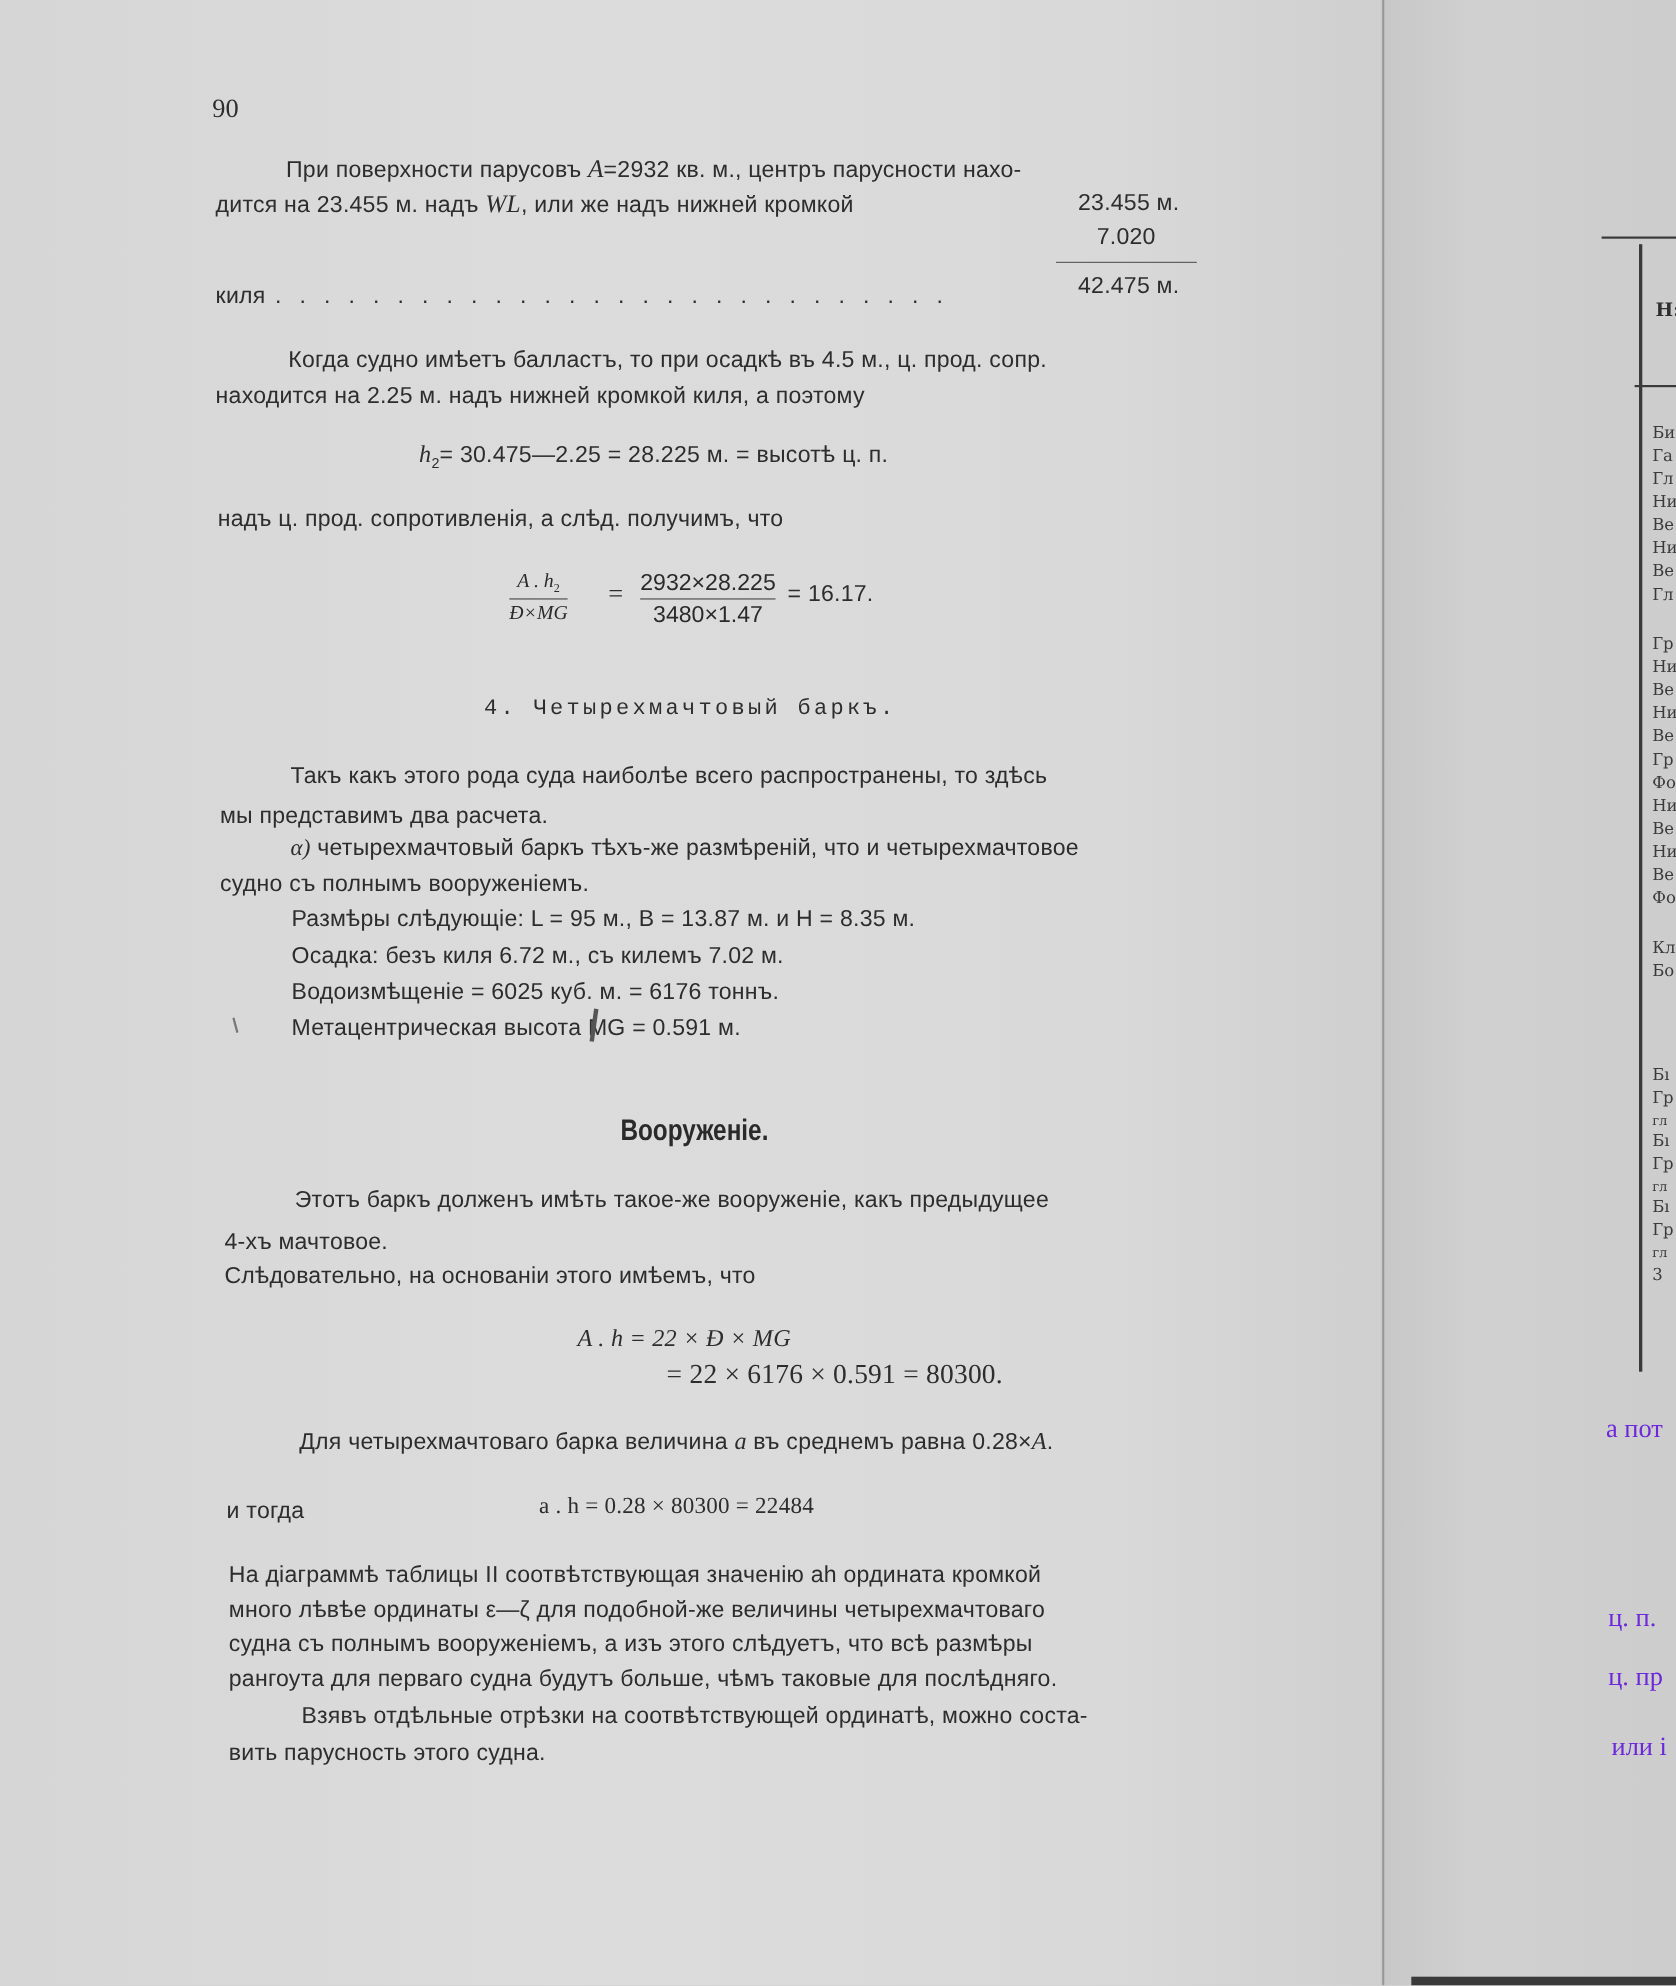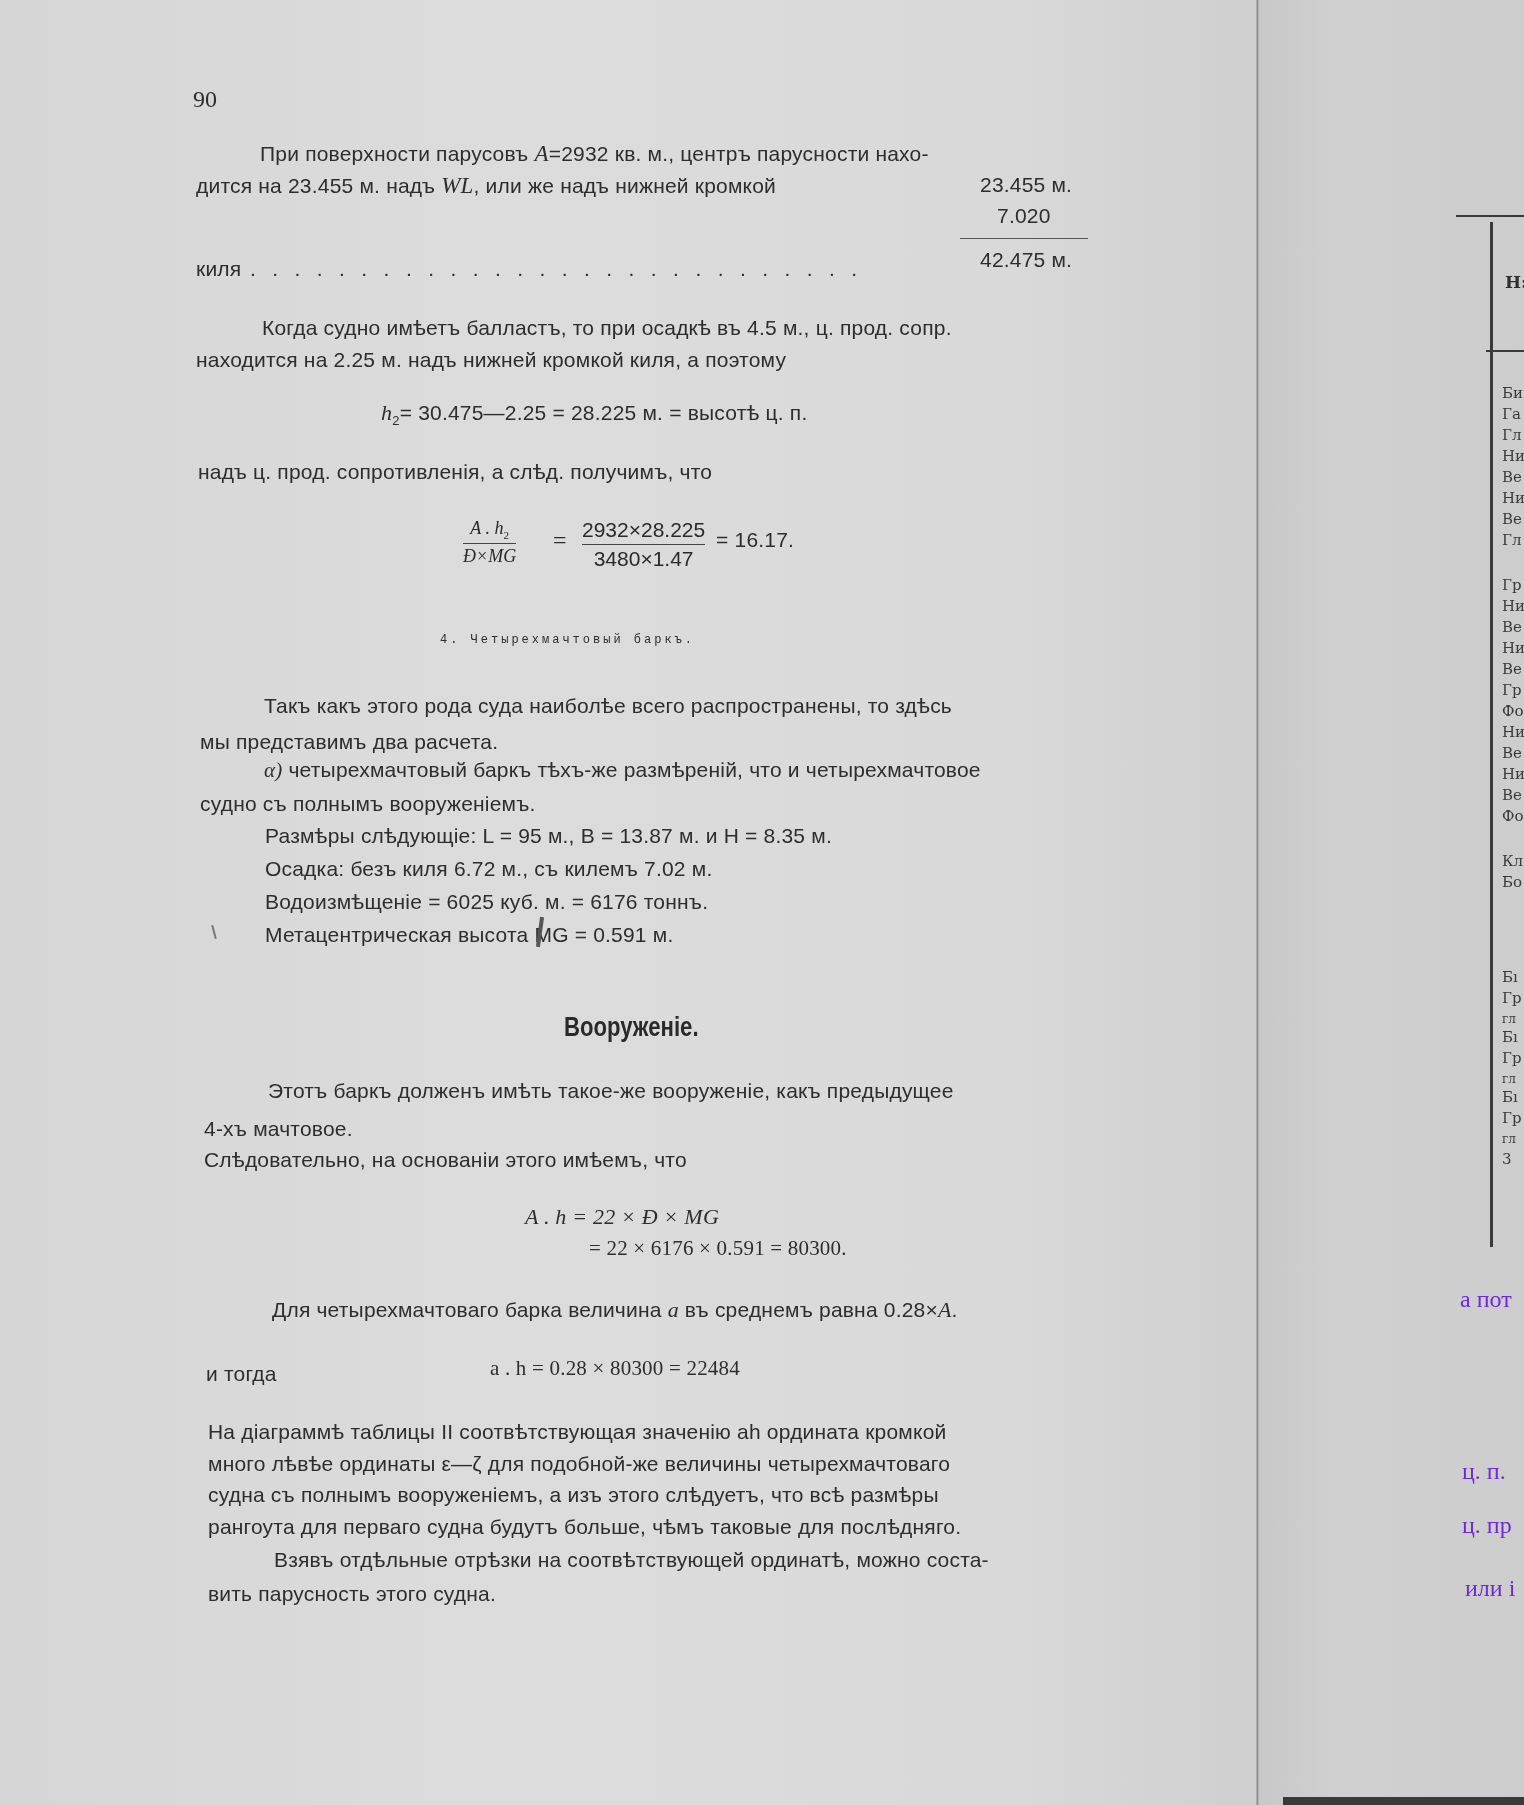--- a/index.html
+++ b/index.html
@@ -55,21 +55,21 @@
     .page-number {
       position: absolute;
       left: 193px; top: 86px;
       font-family: "Liberation Serif", serif;
       font-size: 24px;
       color: #2d2d2d;
     }
     .section-title {
       position: absolute;
       font-family: "Liberation Mono", "DejaVu Sans Mono", monospace;
-      font-size: 12px;
+      font-size: 20px;
       letter-spacing: 3px;
       color: #2d2d2d;
     }
     .heading-bold {
       position: absolute;
       font-family: "Liberation Sans", sans-serif;
       font-weight: bold;
       font-size: 27px;
       transform: scaleX(0.82);
       transform-origin: left center;
@@ -210,21 +210,21 @@
 <div class="mark" style="left:538px; top:917px; width:4px; height:30px; transform:rotate(8deg);"></div>
 <div class="mark" style="left:213px; top:925px; width:2px; height:14px; transform:rotate(-15deg); background:#777;"></div>
 
 <div class="heading-bold" style="left:564px; top:1012px;">Вооруженіе.</div>
 
 <div class="txt" style="left:268px; top:1079px;">Этотъ баркъ долженъ имѣть  такое-же вооруженіе,  какъ предыдущее</div>
 <div class="txt" style="left:204px; top:1117px;">4-хъ мачтовое.</div>
 <div class="txt" style="left:204px; top:1148px;">Слѣдовательно, на основаніи этого имѣемъ, что</div>
 
 <div class="txt serif" style="left:525px; top:1204px; font-style:italic; font-size:22px;">A . h = 22 × Ð × MG</div>
-<div class="txt serif" style="left:589px; top:1236px; font-size:21px;">= 22 × 6176 × 0.591 = 80300.</div>
+<div class="txt serif" style="left:606px; top:1236px; font-size:25px;">= 22 × 6176 × 0.591 = 80300.</div>
 
 <div class="txt" style="left:272px; top:1297px;">
   <span>Для четырехмачтоваго  барка величина </span><span class="ital" style="font-size:22px;">a</span><span> въ  среднемъ  равна  0.28×</span><span class="ital" style="font-size:22px;">A</span><span>.</span>
 </div>
 
 <div class="txt" style="left:206px; top:1362px;">и  тогда</div>
 <div class="txt serif" style="left:490px; top:1356px; font-size:21px;">a . h = 0.28 × 80300 = 22484</div>
 
 <div class="txt" style="left:208px; top:1420px;">На діаграммѣ таблицы II соотвѣтствующая  значенію  ah  ордината  кромкой</div>
 <div class="txt" style="left:208px; top:1452px;">много  лѣвѣе  ординаты  ε—ζ  для подобной-же  величины четырехмачтоваго</div>

